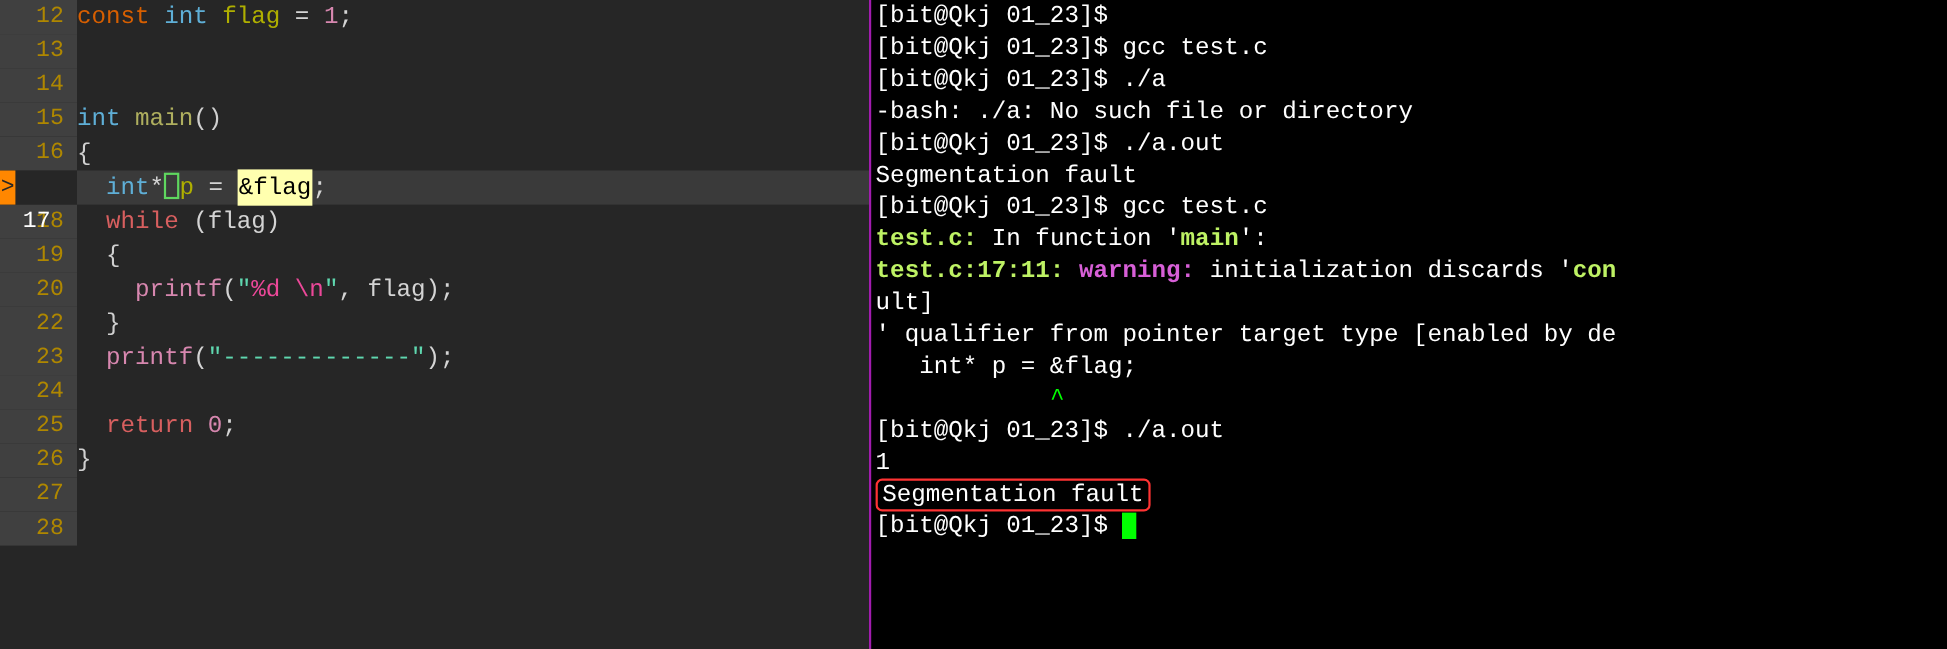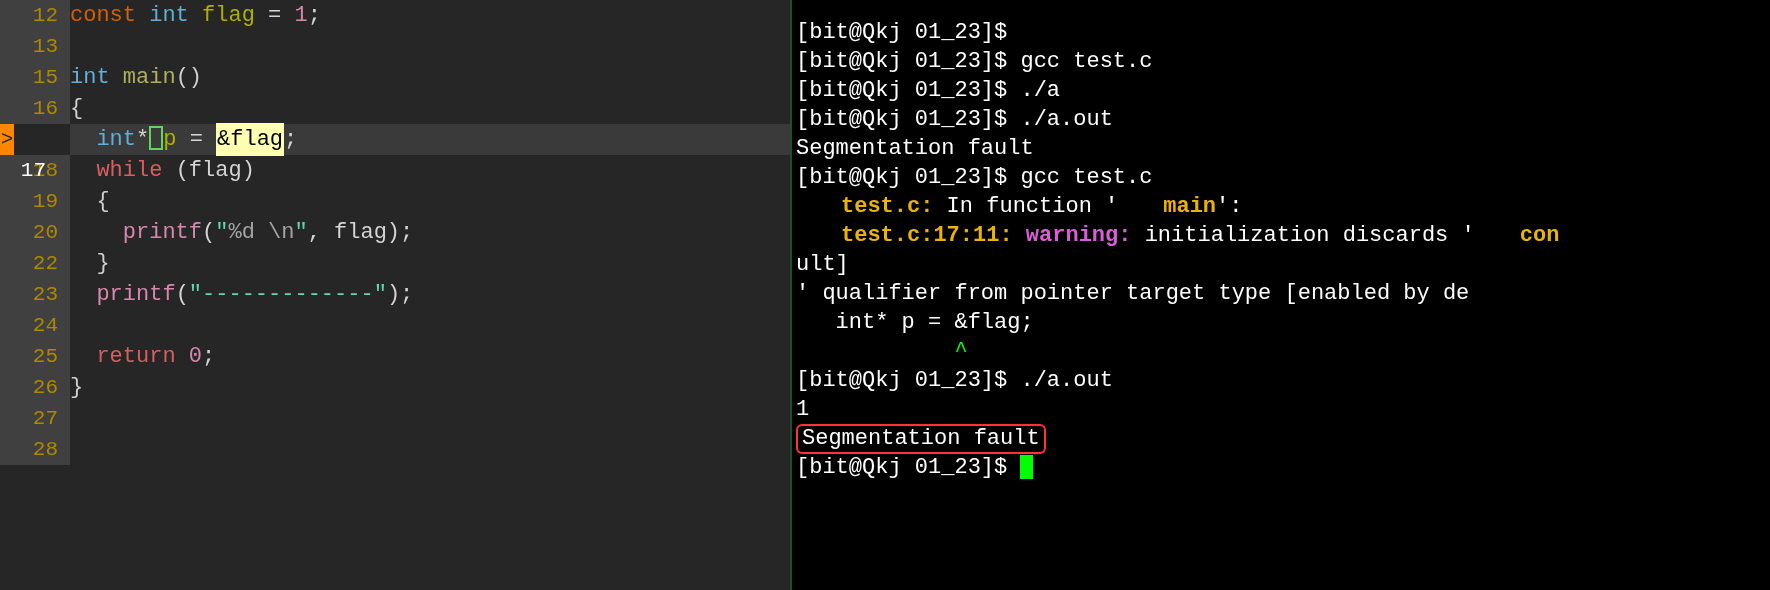--- a/index.html
+++ b/index.html
@@ -18,22 +18,22 @@
     height: 100%;
     background: #262626;
     display: flex;
     flex-direction: column;
   }
   .terminal-pane {
     flex: 1;
     height: 100%;
     background: #000000;
     color: #ffffff;
-    padding: 18px 4px;
-    border-left: 2px solid #14532d;
+    padding: 0 4px;
+    border-left: 2px solid #a21caf;
   }
   .code-line {
     display: flex;
     height: 31px;
     line-height: 31px;
     white-space: pre;
   }
   .gutter {
     width: 70px;
     text-align: right;
@@ -51,21 +51,21 @@
   .current-line { background: #3a3a3a; }
   .kw-const   { color: #d75f00; text-align: right; }
   .kw-int     { color: #5fafd7; }
   .kw-ident   { color: #afaf00; }
   .kw-num     { color: #d787af; }
   .kw-main    { color: #afaf5f; }
   .kw-while   { color: #d75f5f; }
   .kw-return  { color: #d75f5f; }
   .kw-printf  { color: #d787af; }
   .kw-str     { color: #5fd7af; }
-  .kw-esc     { color: #a3a3a3; }
+  .kw-esc     { color: #ec4899; }
   .kw-brace   { color: #d0d0d0; }
   .hl-box     { background: #ffffaf; color: #000; padding:4px 1px;}
   .cursor-box {
     display:inline-block;
     border:2px solid #5fd75f;
     width: 14px;
     height: 24px;
     vertical-align: middle;
     margin-top:-3px;
   }
@@ -76,21 +76,21 @@
     display:inline-block;
     text-align:center;
   }
   .term-line {
     height: 29px;
     line-height: 29px;
     white-space: pre;
     font-size: 22px;
   }
   .term-prompt { color: #ffffff; }
-  .term-bold { font-weight: bold; color: #eab308; margin-left: 45px; }
+  .term-bold { font-weight: bold; color: #bef264; }
   .term-warn { color: #d75fd7; font-weight: bold; }
   .term-green { color: #00ff00; }
   .term-boxed {
     display: inline-block;
     border: 2px solid #ff3333;
     border-radius: 6px;
     padding: 0 4px;
     line-height: 26px;
     height: 30px;
   }
@@ -101,38 +101,40 @@
     height:24px;
     vertical-align:middle;
   }
 </style>
 </head>
 <body>
 
 <div class="editor-pane">
     <div class="code-line"><div class="gutter">12</div><div class="line-content"><span class="kw-const">const </span><span class="kw-int">int </span><span class="kw-ident">flag </span><span>= </span><span class="kw-num">1</span><span>;</span></div></div>
     <div class="code-line"><div class="gutter">13</div><div class="line-content"></div></div>
+    <div class="code-line"><div class="gutter">14</div><div class="line-content"></div></div>
     <div class="code-line"><div class="gutter">15</div><div class="line-content"><span class="kw-int">int </span><span class="kw-main">main</span><span class="kw-brace">()</span></div></div>
     <div class="code-line"><div class="gutter">16</div><div class="line-content"><span class="kw-brace">{</span></div></div>
     <div class="code-line current-line"><div class="gutter cur" style="position: relative; text-align: left; padding-left: 0px;"><span class="gutter-marker">&gt;</span><span style="float: right; padding-right: 12px;"> 17</span></div><div class="line-content"><span>  </span><span class="kw-int">int</span><span>*</span><span class="cursor-box"></span><span class="kw-ident">p </span><span>= </span><span class="hl-box">&amp;flag</span><span>;</span></div></div>
     <div class="code-line"><div class="gutter">18</div><div class="line-content"><span>  </span><span class="kw-while">while </span><span>(flag)</span></div></div>
     <div class="code-line"><div class="gutter">19</div><div class="line-content"><span class="kw-brace">  {</span></div></div>
     <div class="code-line"><div class="gutter">20</div><div class="line-content"><span>    </span><span class="kw-printf">printf</span><span>(</span><span class="kw-str">"</span><span class="kw-esc">%d \n</span><span class="kw-str">"</span><span>, flag);</span></div></div>
     <div class="code-line"><div class="gutter">22</div><div class="line-content"><span class="kw-brace">  }</span></div></div>
     <div class="code-line"><div class="gutter">23</div><div class="line-content"><span>  </span><span class="kw-printf">printf</span><span>(</span><span class="kw-str">"-------------"</span><span>);</span></div></div>
     <div class="code-line"><div class="gutter">24</div><div class="line-content"></div></div>
     <div class="code-line"><div class="gutter">25</div><div class="line-content"><span>  </span><span class="kw-return">return </span><span class="kw-num">0</span><span>;</span></div></div>
     <div class="code-line"><div class="gutter">26</div><div class="line-content"><span class="kw-brace">}</span></div></div>
     <div class="code-line"><div class="gutter">27</div><div class="line-content"></div></div>
     <div class="code-line"><div class="gutter">28</div><div class="line-content"></div></div>
   </div>
 <div class="terminal-pane">
     <div class="term-line"><span class="term-prompt">[bit@Qkj 01_23]$ </span></div>
     <div class="term-line"><span class="term-prompt">[bit@Qkj 01_23]$ </span><span>gcc test.c</span></div>
     <div class="term-line"><span class="term-prompt">[bit@Qkj 01_23]$ </span><span>./a</span></div>
+    <div class="term-line"><span>-bash: ./a: No such file or directory</span></div>
     <div class="term-line"><span class="term-prompt">[bit@Qkj 01_23]$ </span><span>./a.out</span></div>
     <div class="term-line"><span>Segmentation fault</span></div>
     <div class="term-line"><span class="term-prompt">[bit@Qkj 01_23]$ </span><span>gcc test.c</span></div>
     <div class="term-line"><span class="term-bold">test.c:</span><span> In function '</span><span class="term-bold">main</span><span>':</span></div>
     <div class="term-line"><span class="term-bold">test.c:17:11: </span><span class="term-warn">warning:</span><span> initialization discards '</span><span class="term-bold">con</span></div>
     <div class="term-line"><span>ult]</span></div>
     <div class="term-line"><span>' qualifier from pointer target type [enabled by de</span></div>
     <div class="term-line"><span>   int* p = &amp;flag;</span></div>
     <div class="term-line"><span>            </span><span class="term-green">^</span></div>
     <div class="term-line"><span class="term-prompt">[bit@Qkj 01_23]$ </span><span>./a.out</span></div>

